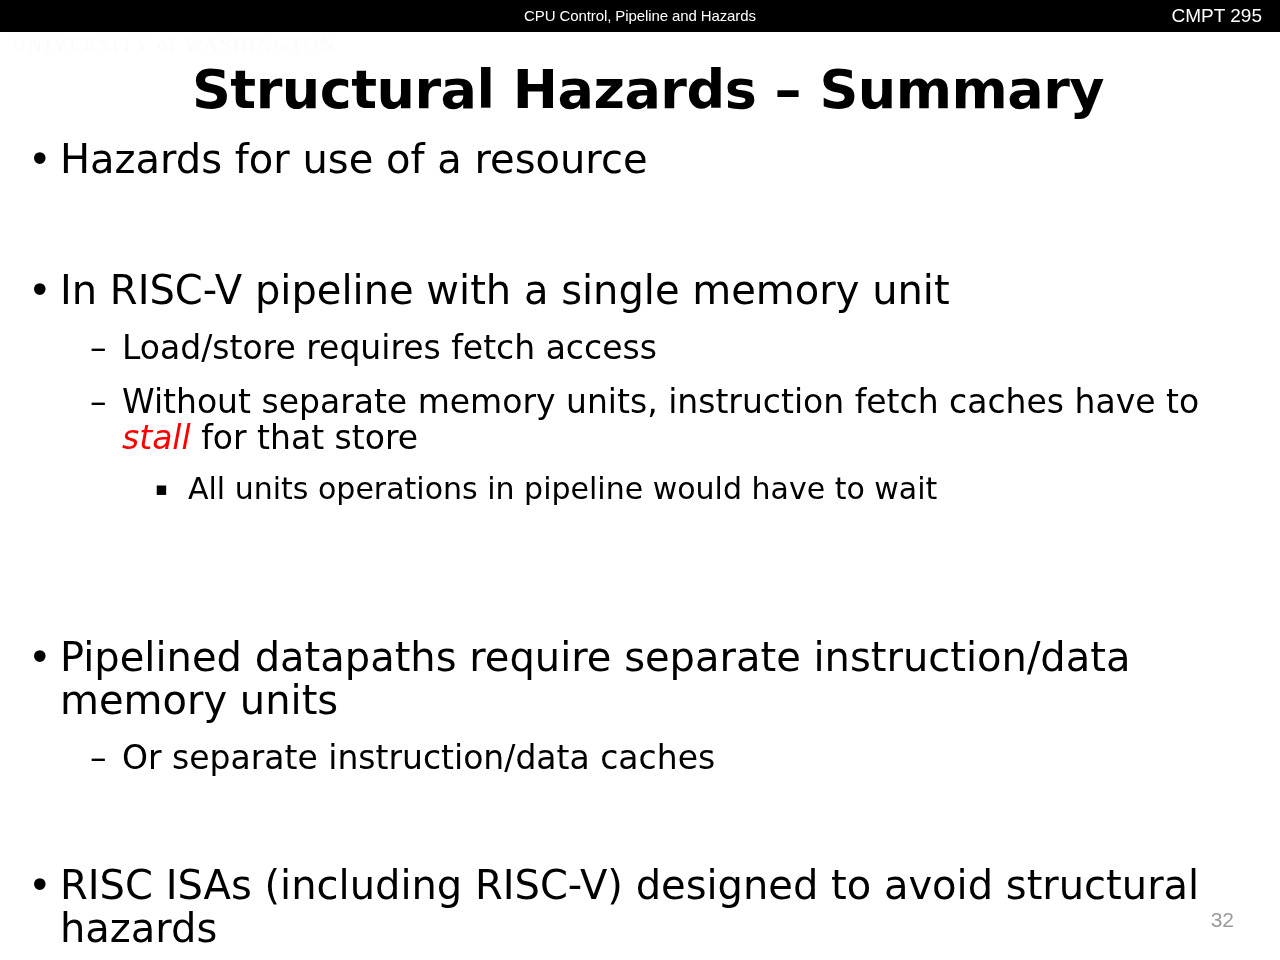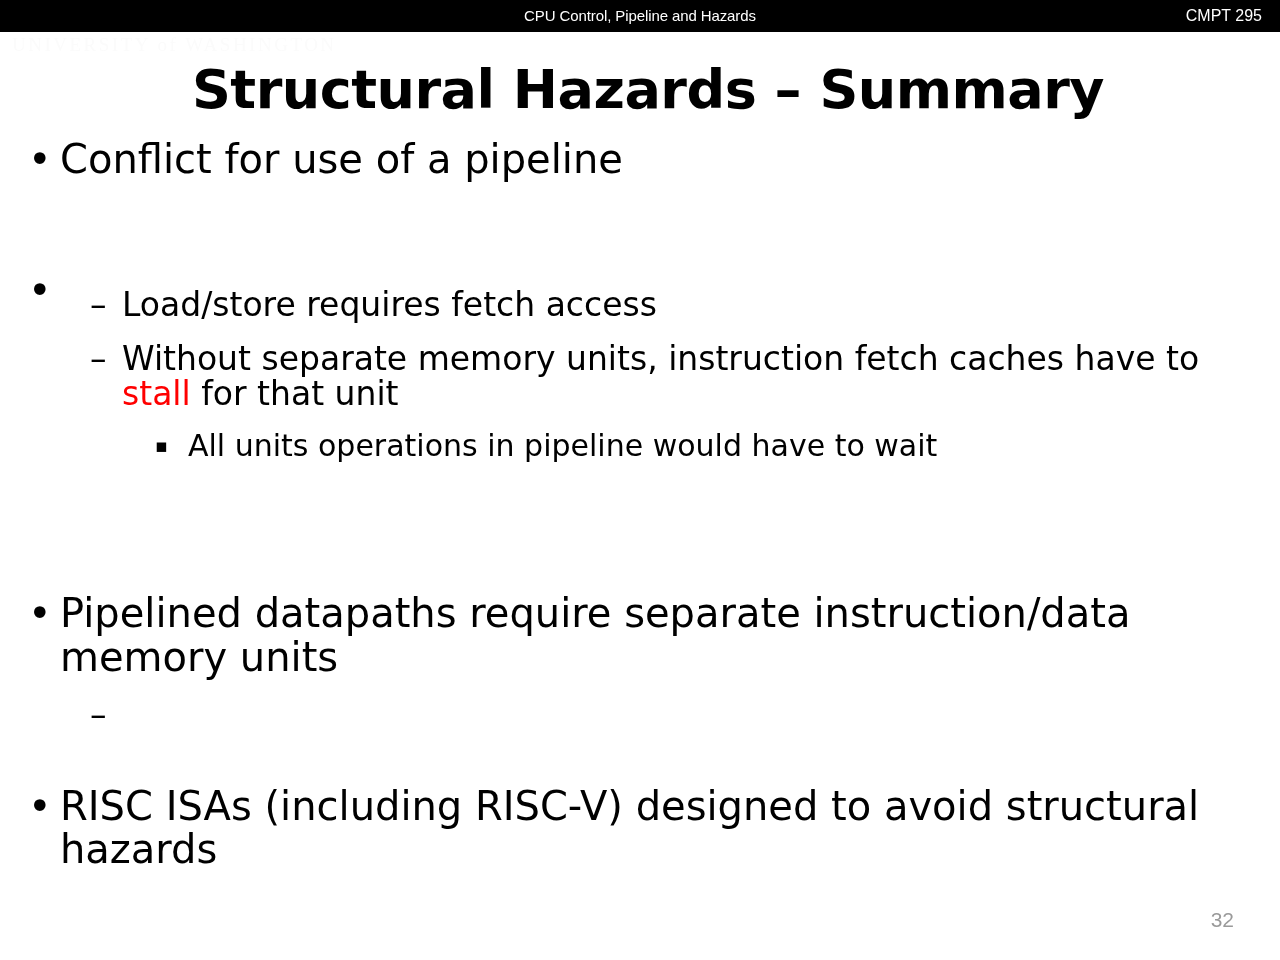--- a/index.html
+++ b/index.html
@@ -40,21 +40,21 @@
     font-family: "Liberation Sans", sans-serif;
     letter-spacing: -0.1px;
   }
   .header-right {
     position: absolute;
     top: 0;
     right: 18px;
     height: 32px;
     line-height: 32px;
     color: #ffffff;
-    font-size: 16px;
+    font-size: 19px;
     font-family: "Liberation Sans", sans-serif;
   }
 
   
   .watermark {
     position: absolute;
     top: 34px;
     left: 12px;
     font-size: 19px;
     letter-spacing: 2.5px;
@@ -143,20 +143,21 @@
     line-height: 1.4;
   }
 
   .marker {
     color: #000000;
     font-family: "DejaVu Sans", sans-serif;
   }
 
   .emph-red {
     color: #ff0000;
+    font-style: italic;
   }
 
   .gap-sm { height: 18px; }
   .gap-md { height: 42px; }
   .gap-lg { height: 88px; }
 
   
   .page-number {
     position: absolute;
     right: 46px;
@@ -178,41 +179,42 @@
   </div>
 
   <div class="watermark">UNIVERSITY of WASHINGTON</div>
 
   <div class="slide-title">Structural Hazards – Summary</div>
 
   <div class="body">
 
     <div class="bullet lvl1">
       <span class="marker">•</span>
-      <span>Conflict for use of a pipeline</span>
+      <span>Hazards for use of a resource</span>
     </div>
 
     <div class="gap-lg"></div>
 
     <div class="bullet lvl1">
       <span class="marker">•</span>
+      <span>In RISC-V pipeline with a single memory unit</span>
     </div>
 
     <div class="gap-sm"></div>
 
     <div class="bullet lvl2">
       <span class="marker">–</span>
       <span>Load/store requires fetch access</span>
     </div>
 
     <div class="gap-sm"></div>
 
     <div class="bullet lvl2">
       <span class="marker">–</span>
-      <span>Without separate memory units, instruction fetch caches have to </span><span class="emph-red">stall</span><span> for that unit</span>
+      <span>Without separate memory units, instruction fetch caches have to </span><span class="emph-red">stall</span><span> for that store</span>
     </div>
 
     <div class="gap-sm"></div>
 
     <div class="bullet lvl3">
       <span class="marker">▪</span>
       <span>All units operations in pipeline would have to wait</span>
     </div>
 
     <div class="gap-lg"></div>
@@ -220,20 +222,21 @@
 
     <div class="bullet lvl1">
       <span class="marker">•</span>
       <span>Pipelined datapaths require separate instruction/data memory units</span>
     </div>
 
     <div class="gap-sm"></div>
 
     <div class="bullet lvl2">
       <span class="marker">–</span>
+      <span>Or separate instruction/data caches</span>
     </div>
 
     <div class="gap-lg"></div>
 
     <div class="bullet lvl1">
       <span class="marker">•</span>
       <span>RISC ISAs (including RISC-V) designed to avoid structural hazards</span>
     </div>
 
     <div class="gap-sm"></div>

